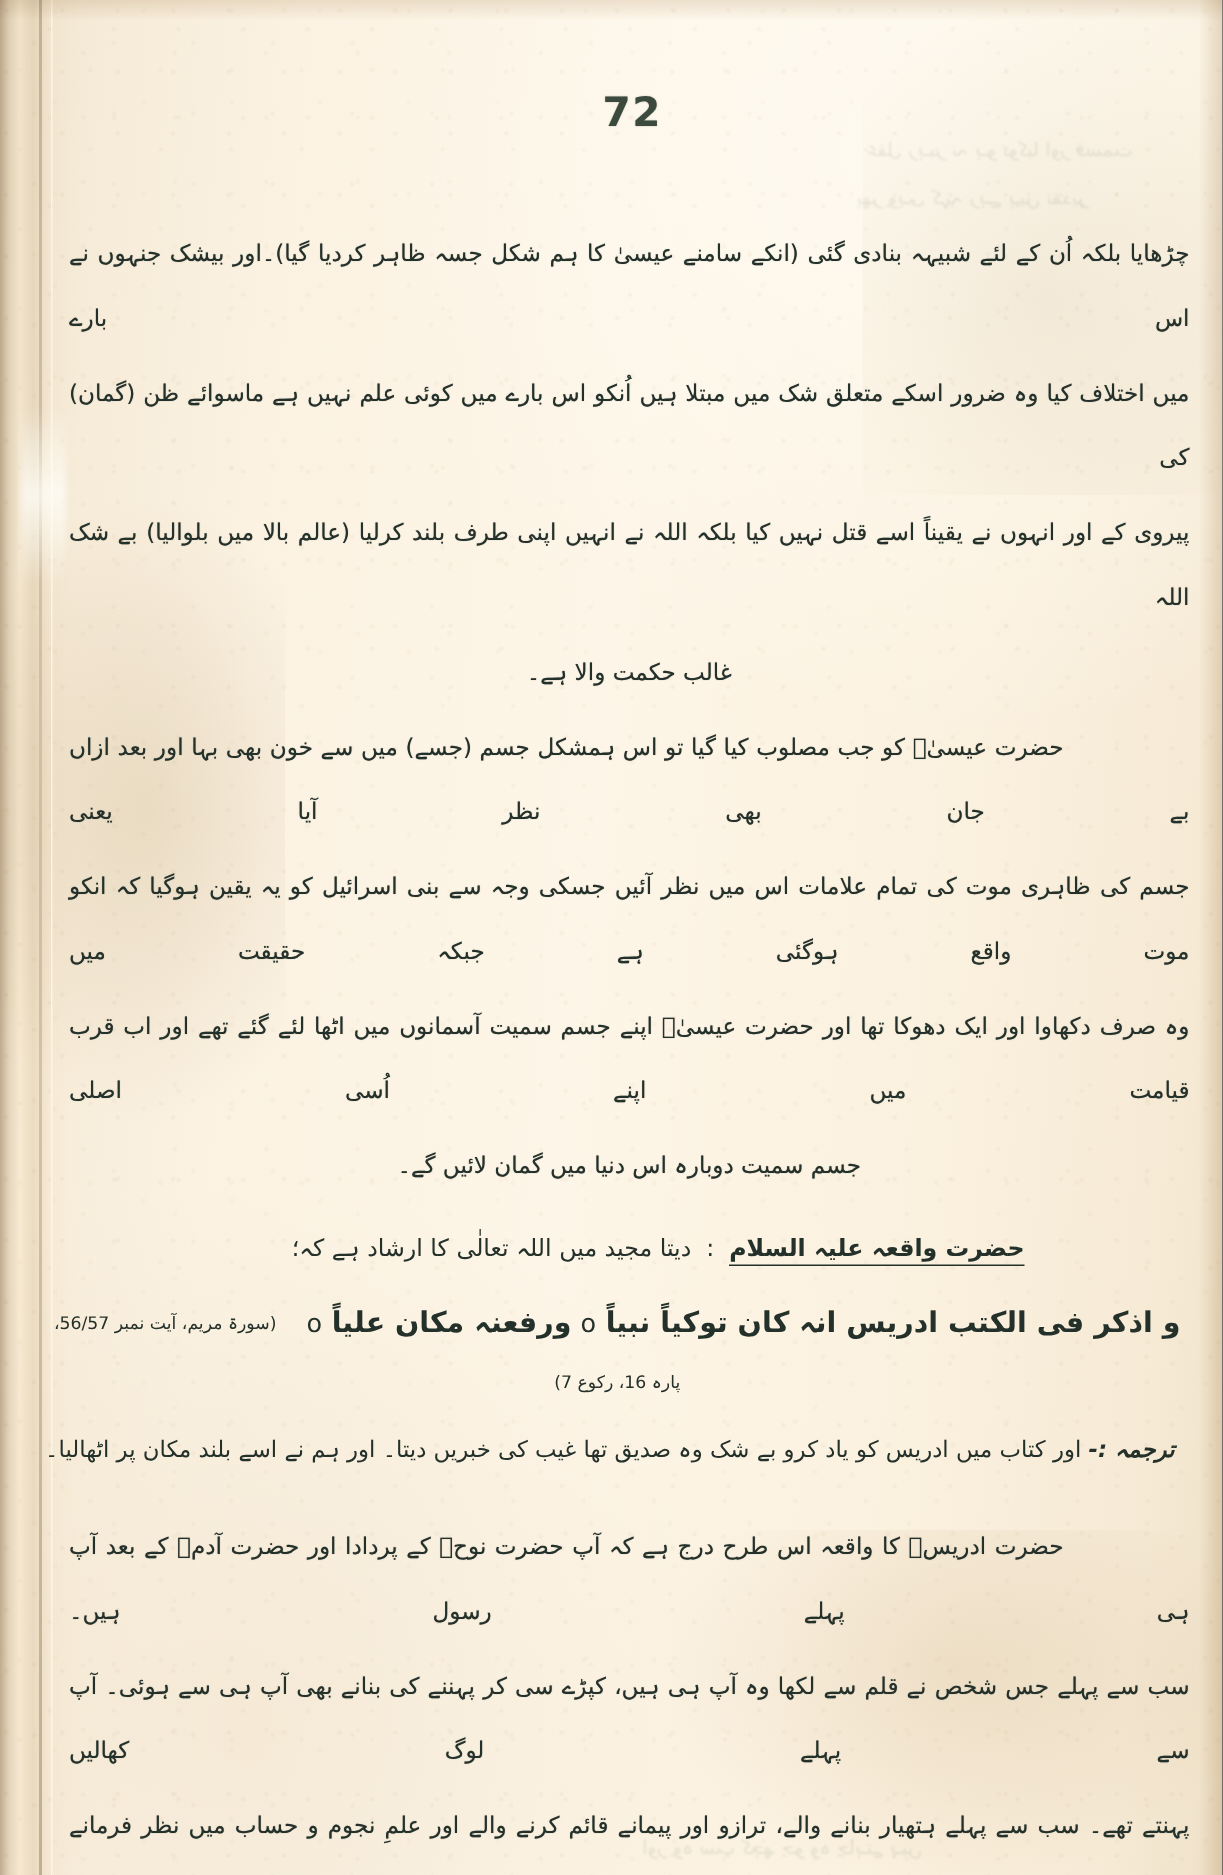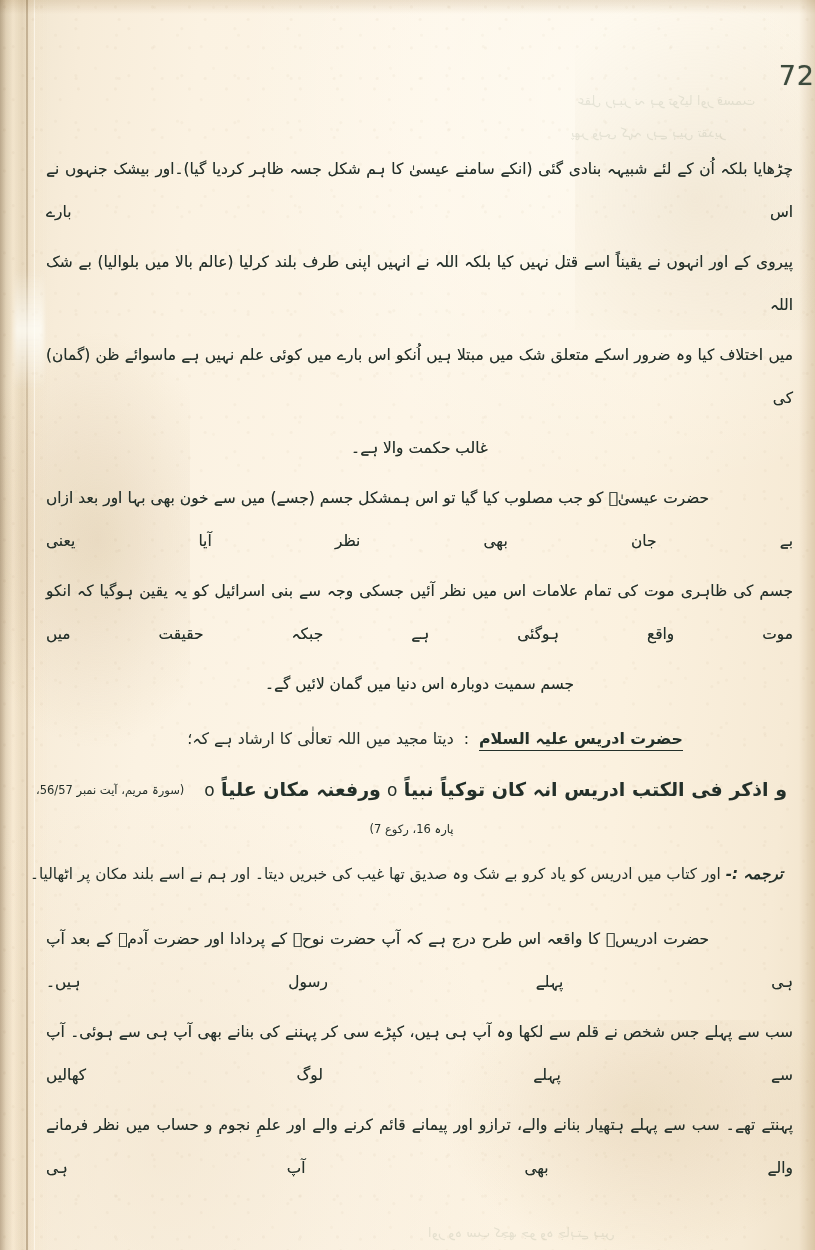--- a/index.html
+++ b/index.html
@@ -85,22 +85,23 @@
     font-family:"DejaVu Sans","Liberation Sans",sans-serif;
     font-size:13px;line-height:30px;letter-spacing:.5px;
     white-space:nowrap;filter:blur(.6px);
   }
 
   
   .content{position:absolute;inset:0;}
 
   .folio{
     position:absolute;left:0;right:0;top:60px;
-    font-family:"DejaVu Sans","Liberation Sans",sans-serif;
-    font-weight:normal;font-size:27px;letter-spacing:1px;
+    text-align:center;
+    font-family:"DejaVu Sans","Liberation Sans",sans-serif;
+    font-weight:bold;font-size:27px;letter-spacing:1px;
     color:#3c4a3d;
     text-shadow:0 0 1px rgba(60,74,61,.45);
     padding-left:28px;
   }
 
   .body{
     position:absolute;
     right:22px;left:30px;
     top:148px;
     direction:rtl;
@@ -188,33 +189,34 @@
   <div class="edge-top"></div>
 
   <div class="content">
 
     <div class="folio">72</div>
 
     <div class="body ink-soft">
 
       <div>
         <p class="para">چڑھایا بلکہ اُن کے لئے شبیہہ بنادی گئی  (انکے سامنے عیسیٰ کا ہم شکل جسہ ظاہر کردیا گیا)۔اور بیشک جنہوں نے اس بارے</p>
+        <p class="para">میں اختلاف کیا وہ ضرور اسکے متعلق شک میں مبتلا ہیں اُنکو اس بارے میں کوئی علم نہیں ہے ماسوائے ظن  (گمان)  کی</p>
         <p class="para">پیروی کے اور انہوں نے یقیناً اسے قتل نہیں کیا بلکہ اللہ نے انہیں اپنی طرف بلند کرلیا  (عالم بالا میں بلوالیا)  بے شک اللہ</p>
-        <p class="para">میں اختلاف کیا وہ ضرور اسکے متعلق شک میں مبتلا ہیں اُنکو اس بارے میں کوئی علم نہیں ہے ماسوائے ظن  (گمان)  کی</p>
         <p class="para last-center">غالب حکمت والا ہے۔</p>
       </div>
 
       <div>
         <p class="para indent">حضرت عیسیٰؑ کو جب مصلوب کیا گیا تو اس ہمشکل جسم  (جسے)  میں سے خون بھی بہا اور بعد ازاں بے جان بھی نظر آیا یعنی</p>
         <p class="para">جسم کی ظاہری موت کی تمام علامات اس میں نظر آئیں جسکی وجہ سے بنی اسرائیل کو یہ یقین ہوگیا کہ انکو موت واقع ہوگئی ہے جبکہ حقیقت میں</p>
+        <p class="para">وہ صرف دکھاوا  اور ایک دھوکا تھا اور حضرت عیسیٰؑ اپنے جسم سمیت آسمانوں میں اٹھا لئے گئے تھے اور اب قرب قیامت میں اپنے اُسی اصلی</p>
         <p class="para last-center">جسم سمیت دوبارہ اس دنیا میں گمان لائیں گے۔</p>
       </div>
 
       <div class="sec-head">
-        <span class="title">حضرت ادریس علیہ السلام</span><span class="colon">:</span><span>دیتا مجید میں اللہ تعالٰی کا ارشاد ہے کہ؛</span>
+        <span class="title">حضرت واقعہ علیہ السلام</span><span class="colon">:</span><span>دیتا مجید میں اللہ تعالٰی کا ارشاد ہے کہ؛</span>
       </div>
 
       <div class="ayah">
         <span>و اذکر فی الکتب ادریس انہ کان توکیاً نبیاً</span><span class="zero">o</span><span>ورفعنہ مکان علیاً</span><span class="zero">o</span><span class="cite">(سورۃ مریم، آیت نمبر 56/57، پارہ 16، رکوع 7)</span>
       </div>
 
       <div class="tarjuma">
         <span class="lbl">ترجمہ :-</span>
         <span>اور کتاب میں ادریس کو یاد کرو بے شک وہ صدیق تھا غیب کی خبریں دیتا۔ اور ہم نے اسے بلند مکان پر اٹھالیا۔</span>
       </div>

